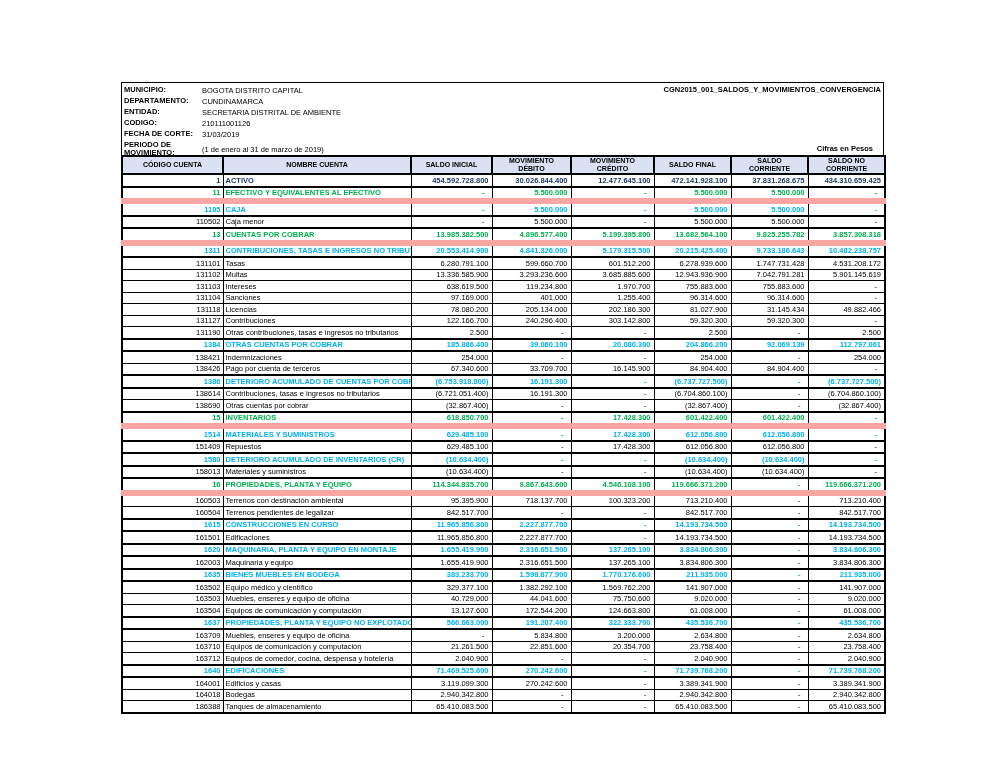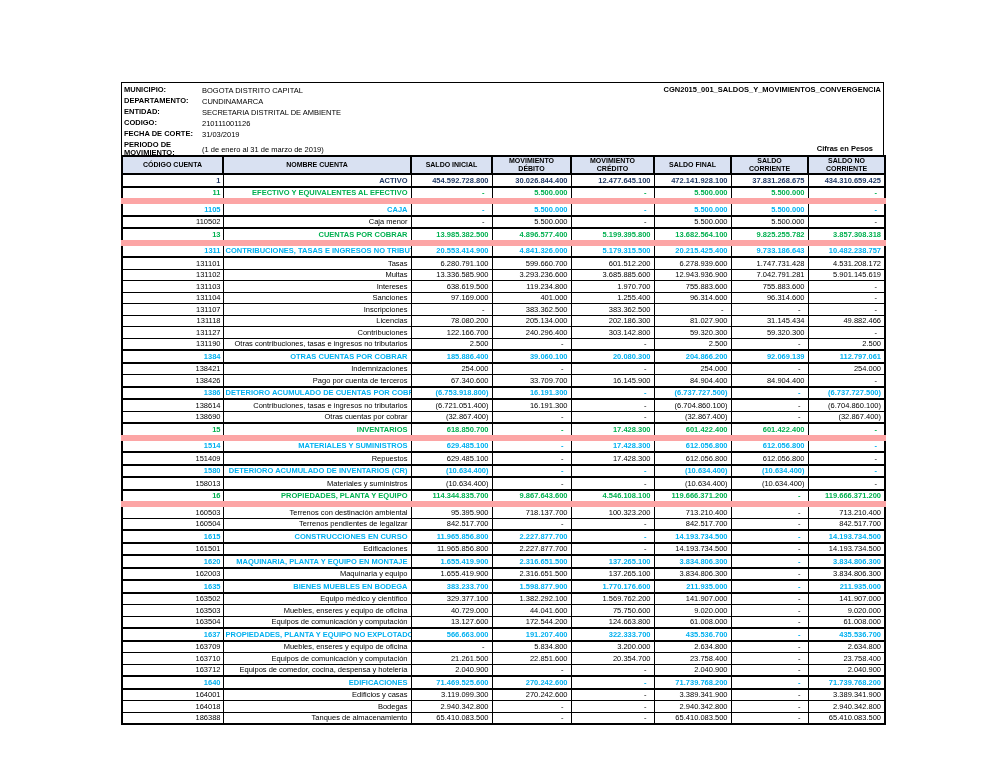--- a/index.html
+++ b/index.html
@@ -27,21 +27,21 @@
     background:var(--hbg,#D9E1F2);border:2px solid #000;
     font-size:7px;font-weight:bold;line-height:1.15;white-space:pre-line;
     text-align:center;vertical-align:middle;height:14px;padding:0 1px;
   }
   td{
     border:1px solid #000;font-size:7.5px;line-height:1;height:10.5px;
     padding:0 3px;vertical-align:middle;overflow:hidden;white-space:nowrap;
     box-sizing:content-box;
   }
   td.code{text-align:right;padding-right:2px;}
-  td.name{text-align:right;padding-left:2px;}
+  td.name{text-align:left;padding-left:2px;}
   td.num{text-align:right;}
   td.dash{padding-right:7px;}
   tr.lvl1 td{color:var(--c1,#1F3864);font-weight:bold;border-top:2px solid #000;border-bottom:2px solid #000;}
   tr.lvl2 td{color:var(--c2,#00B050);font-weight:bold;border-top:2px solid #000;border-bottom:6px solid #fca5a5;}
   tr.lvl4 td{color:var(--c4,#00B0F0);font-weight:bold;border-top:2px solid #000;border-bottom:2px solid #000;}
 </style>
 </head>
 <body>
 
 <div class="page">
@@ -200,30 +200,20 @@
             <td class="code">131104</td>
             <td class="name">Sanciones</td>
             <td class="num">97.169.000</td>
             <td class="num">401.000</td>
             <td class="num">1.255.400</td>
             <td class="num">96.314.600</td>
             <td class="num">96.314.600</td>
             <td class="num dash">-</td>
           </tr>
           <tr class="lvl6">
-            <td class="code">131107</td>
-            <td class="name">Inscripciones</td>
-            <td class="num dash">-</td>
-            <td class="num">383.362.500</td>
-            <td class="num">383.362.500</td>
-            <td class="num dash">-</td>
-            <td class="num dash">-</td>
-            <td class="num dash">-</td>
-          </tr>
-          <tr class="lvl6">
             <td class="code">131118</td>
             <td class="name">Licencias</td>
             <td class="num">78.080.200</td>
             <td class="num">205.134.000</td>
             <td class="num">202.186.300</td>
             <td class="num">81.027.900</td>
             <td class="num">31.145.434</td>
             <td class="num">49.882.466</td>
           </tr>
           <tr class="lvl6">

